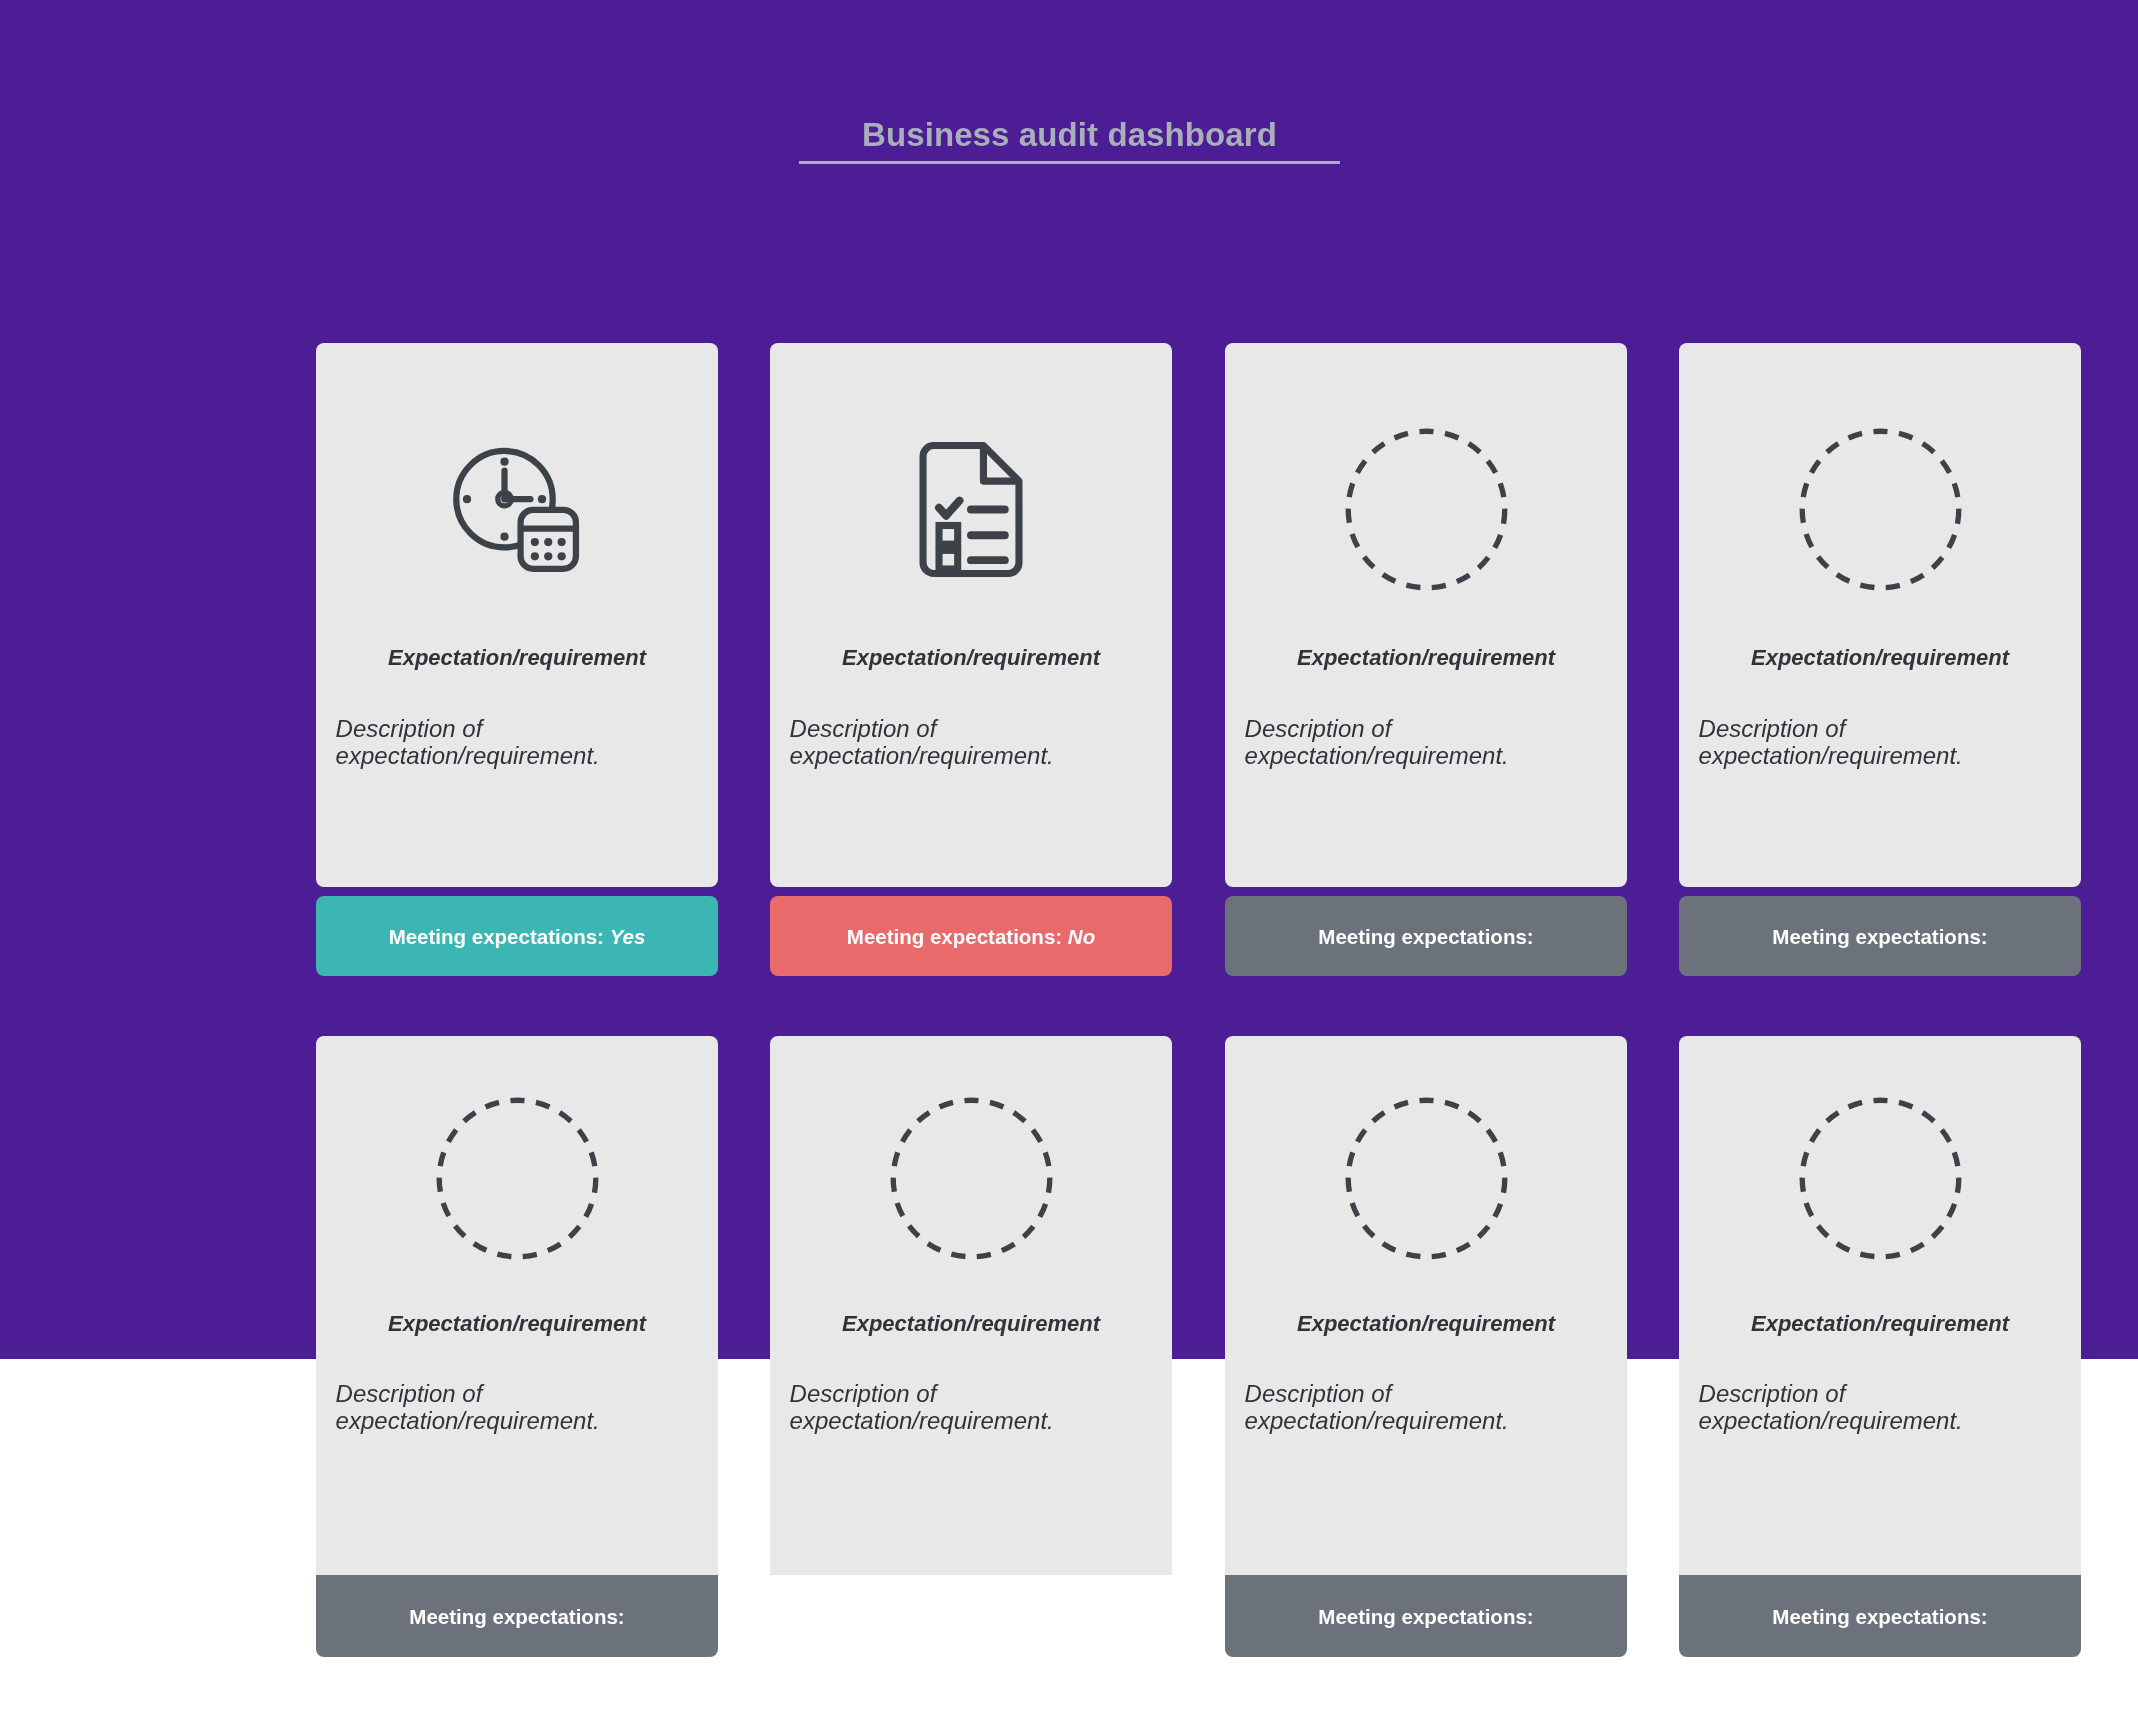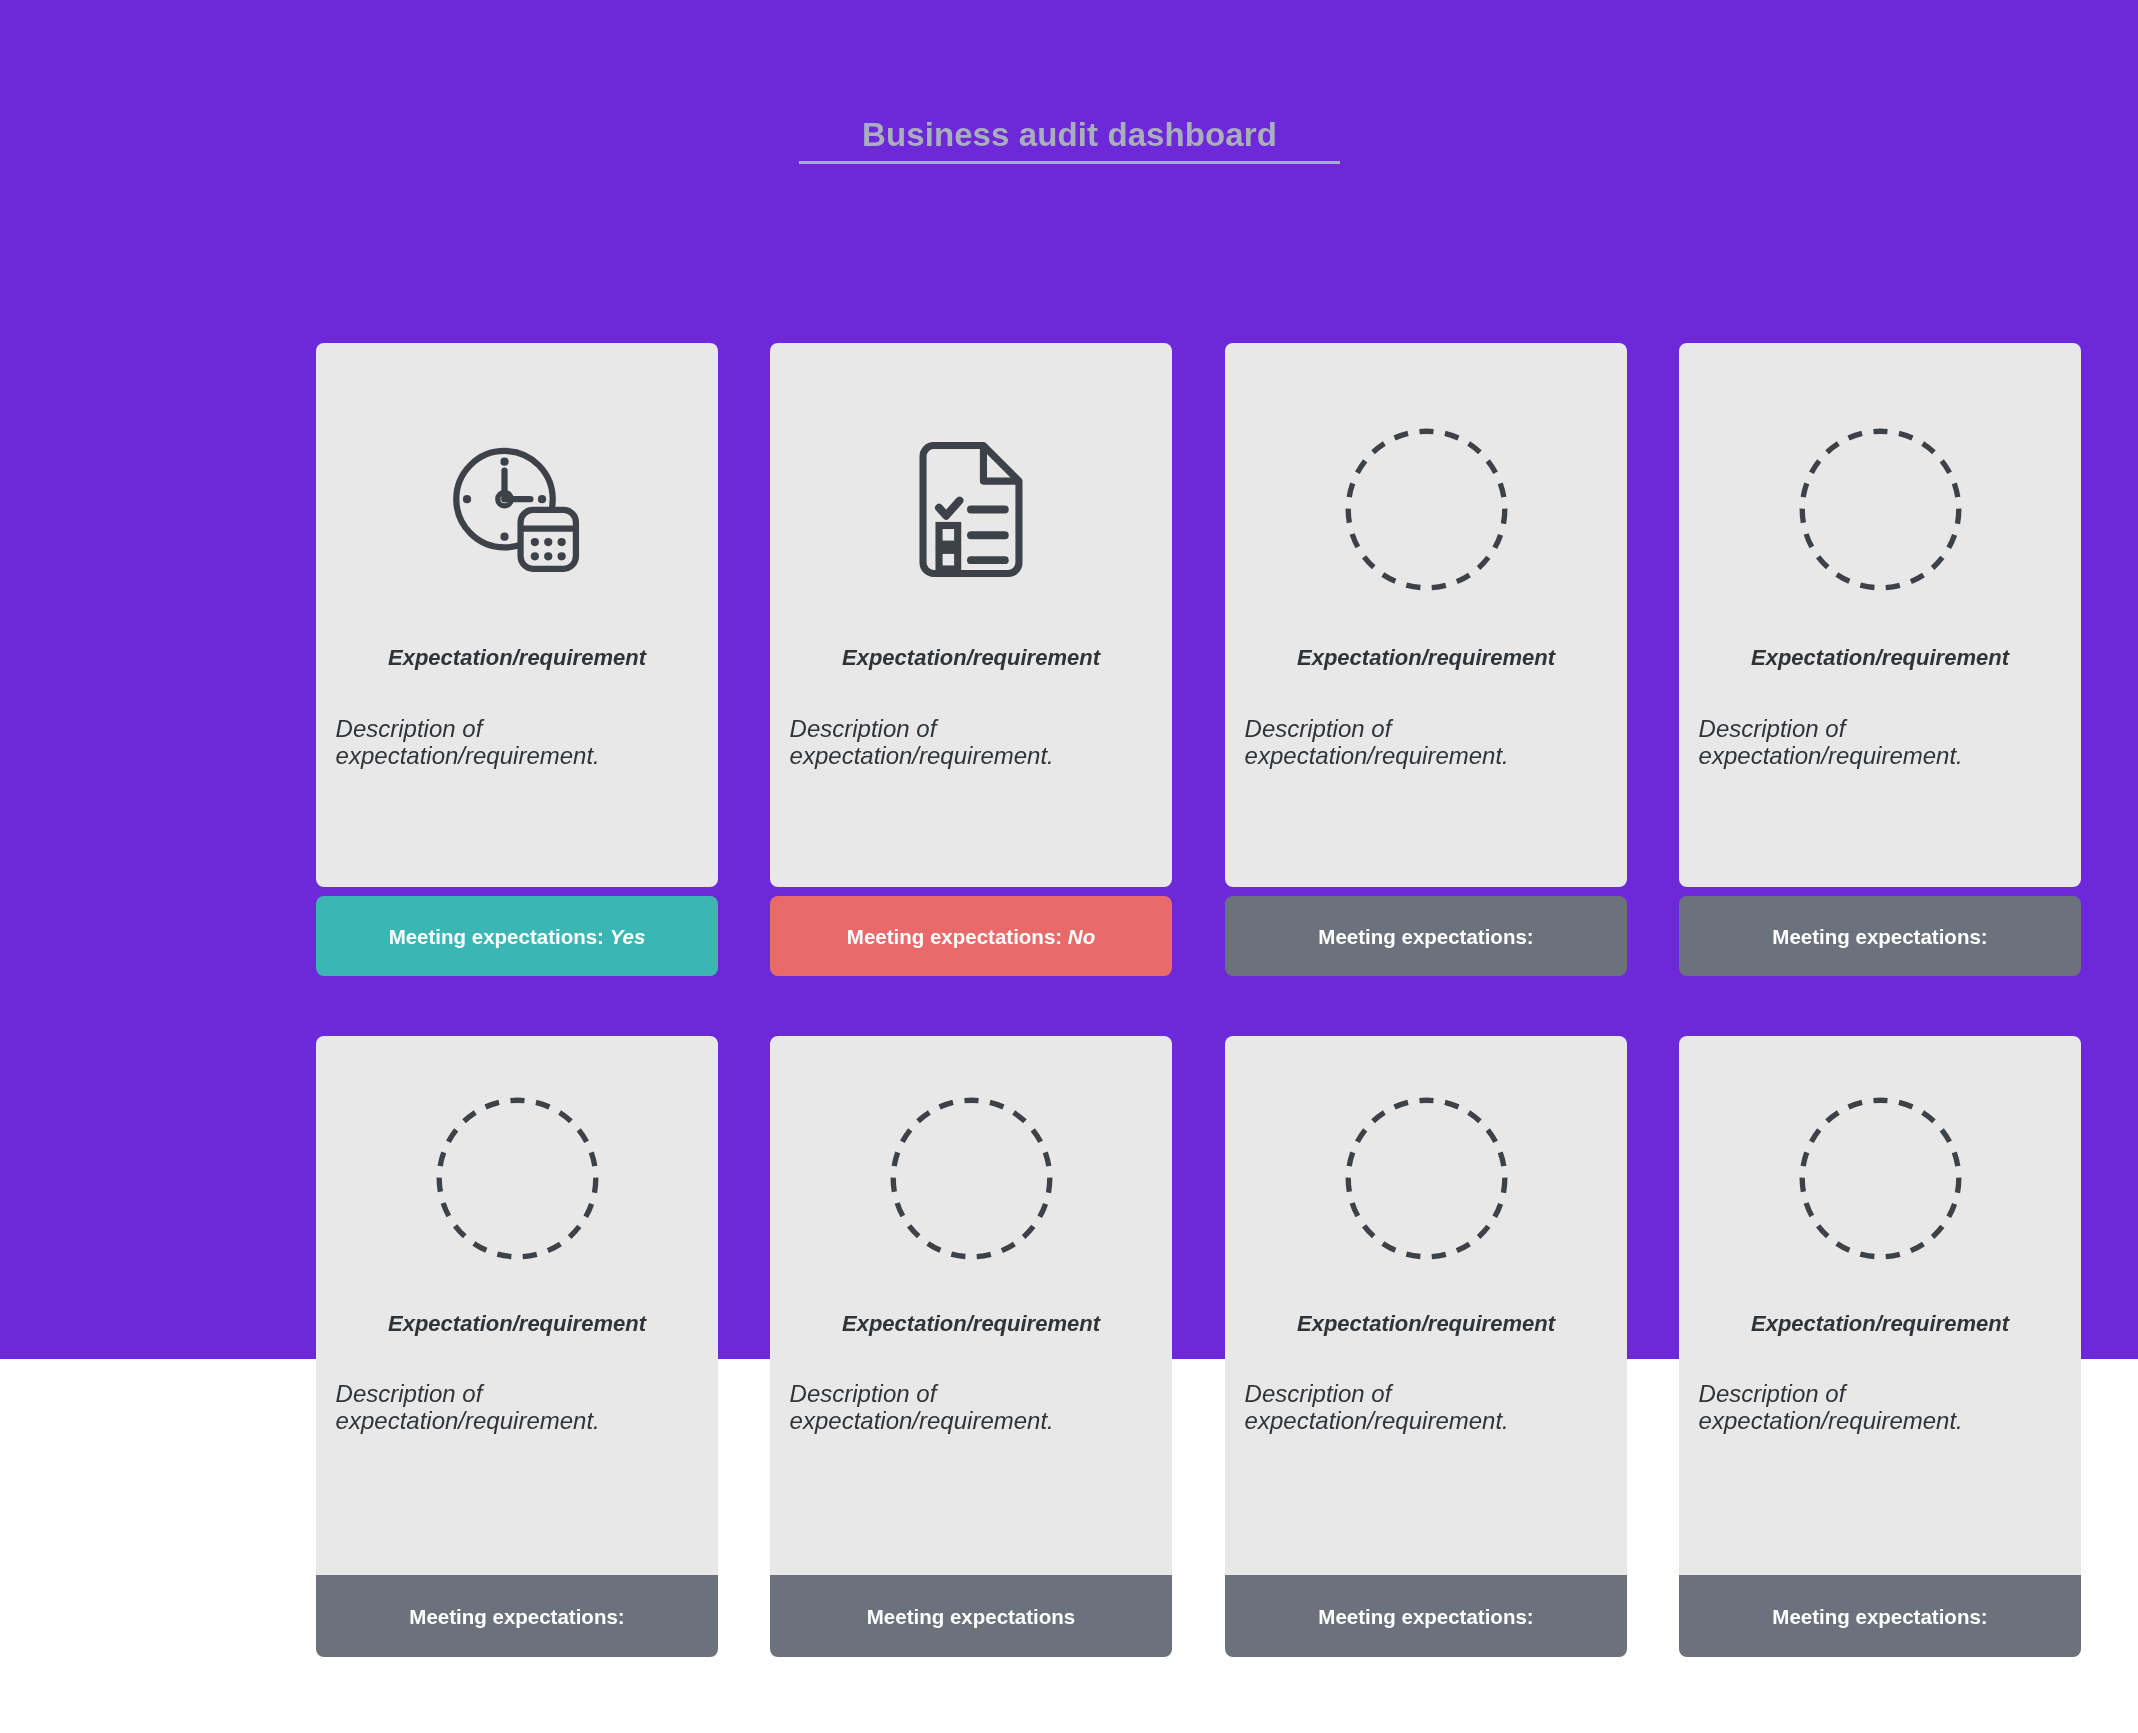--- a/index.html
+++ b/index.html
@@ -9,21 +9,21 @@
     height: 1733px;
     background: #ffffff;
     font-family: "Liberation Sans", sans-serif;
     overflow: hidden;
   }
 
   #page {
     position: relative;
     width: 2139px;
     height: 1359px;
-    background: #6d28d9;
+    background: #4c1d95;
   }
 
   
   .header {
     position: absolute;
     left: 0;
     top: 114px;
     width: 2139px;
     text-align: center;
   }
@@ -270,24 +270,20 @@
       <div class="card col-1">
         <div class="card-body">
           <div class="icon-slot">
             <svg width="169" height="169" viewBox="0 0 190 190">
               <circle cx="95" cy="95" r="88" fill="none" stroke="#3d4249" stroke-width="6" stroke-dasharray="16 13"></circle>
             </svg>
           </div>
           <div class="card-title">Expectation/requirement</div>
           <div class="card-desc">Description of expectation/requirement.</div>
         </div>
-        <div class="card-footer color-slate">
-          <span>Meeting expectations</span>
-            <em></em>
-        </div>
       </div>
 
       <div class="card col-2">
         <div class="card-body">
           <div class="icon-slot">
             <svg width="169" height="169" viewBox="0 0 190 190">
               <circle cx="95" cy="95" r="88" fill="none" stroke="#3d4249" stroke-width="6" stroke-dasharray="16 13"></circle>
             </svg>
           </div>
           <div class="card-title">Expectation/requirement</div>

